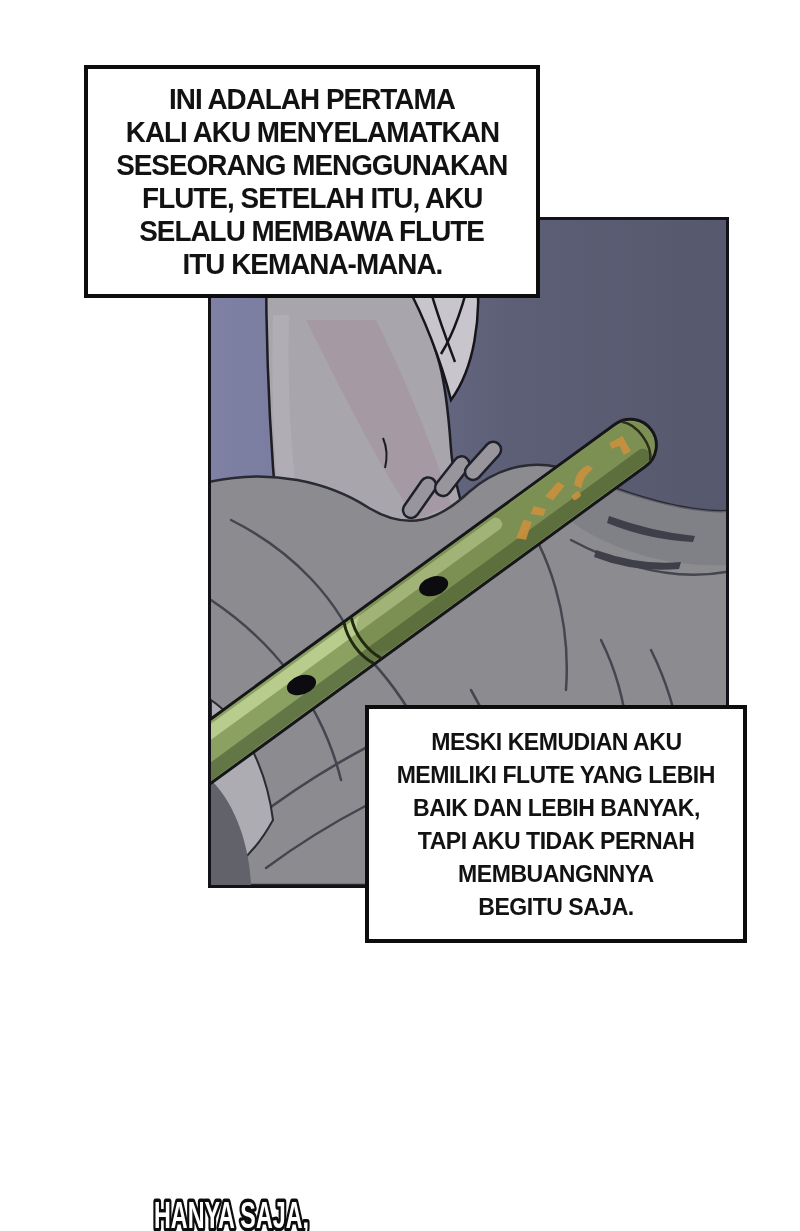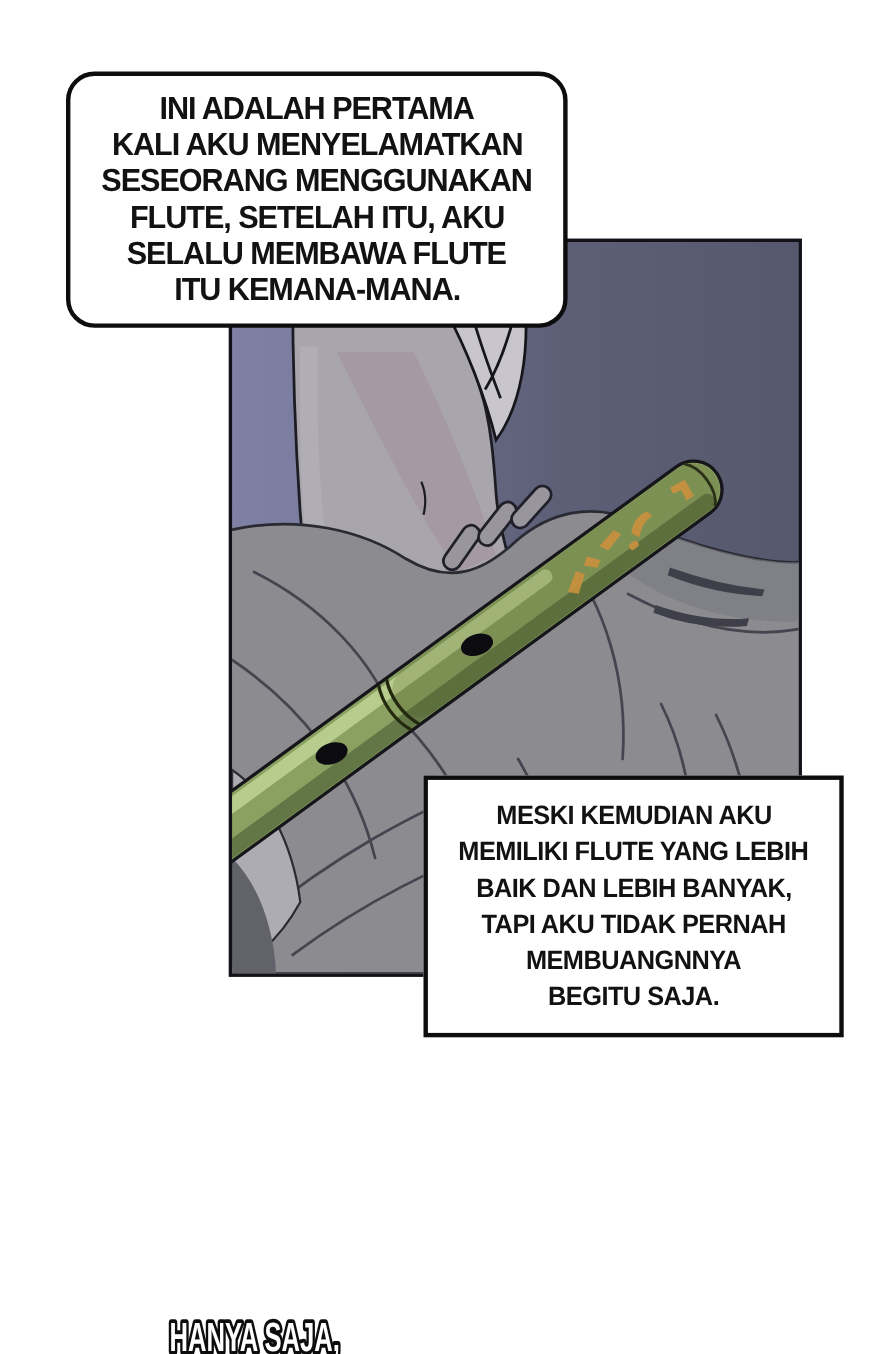--- a/index.html
+++ b/index.html
@@ -13,25 +13,25 @@
   }
   .comic-panel svg{display:block;}
   .caption-box{
     position:absolute;background:#ffffff;border:4px solid #0d0d0d;
     box-sizing:border-box;z-index:2;
     display:flex;flex-direction:column;justify-content:center;align-items:center;
     text-align:center;color:#121212;font-weight:700;
   }
   .caption-box .line{white-space:nowrap;transform:scaleX(0.96);}
   .box-top{
-    left:60px;top:65px;width:456px;height:233px;
-    font-size:29px;line-height:33px;letter-spacing:-1px;border-radius:26px;
+    left:84px;top:65px;width:456px;height:233px;
+    font-size:29px;line-height:33px;letter-spacing:-1px;
   }
   .box-bottom{
-    left:385px;top:705px;width:382px;height:238px;
+    left:365px;top:705px;width:382px;height:238px;
     font-size:24px;line-height:33px;letter-spacing:-0.5px;
   }
   .bottom-caption{
     position:absolute;left:140px;top:1190px;width:300px;height:55px;z-index:2;
   }
   .bottom-caption svg{overflow:visible;display:block;}
 </style>
 </head>
 <body>
 

